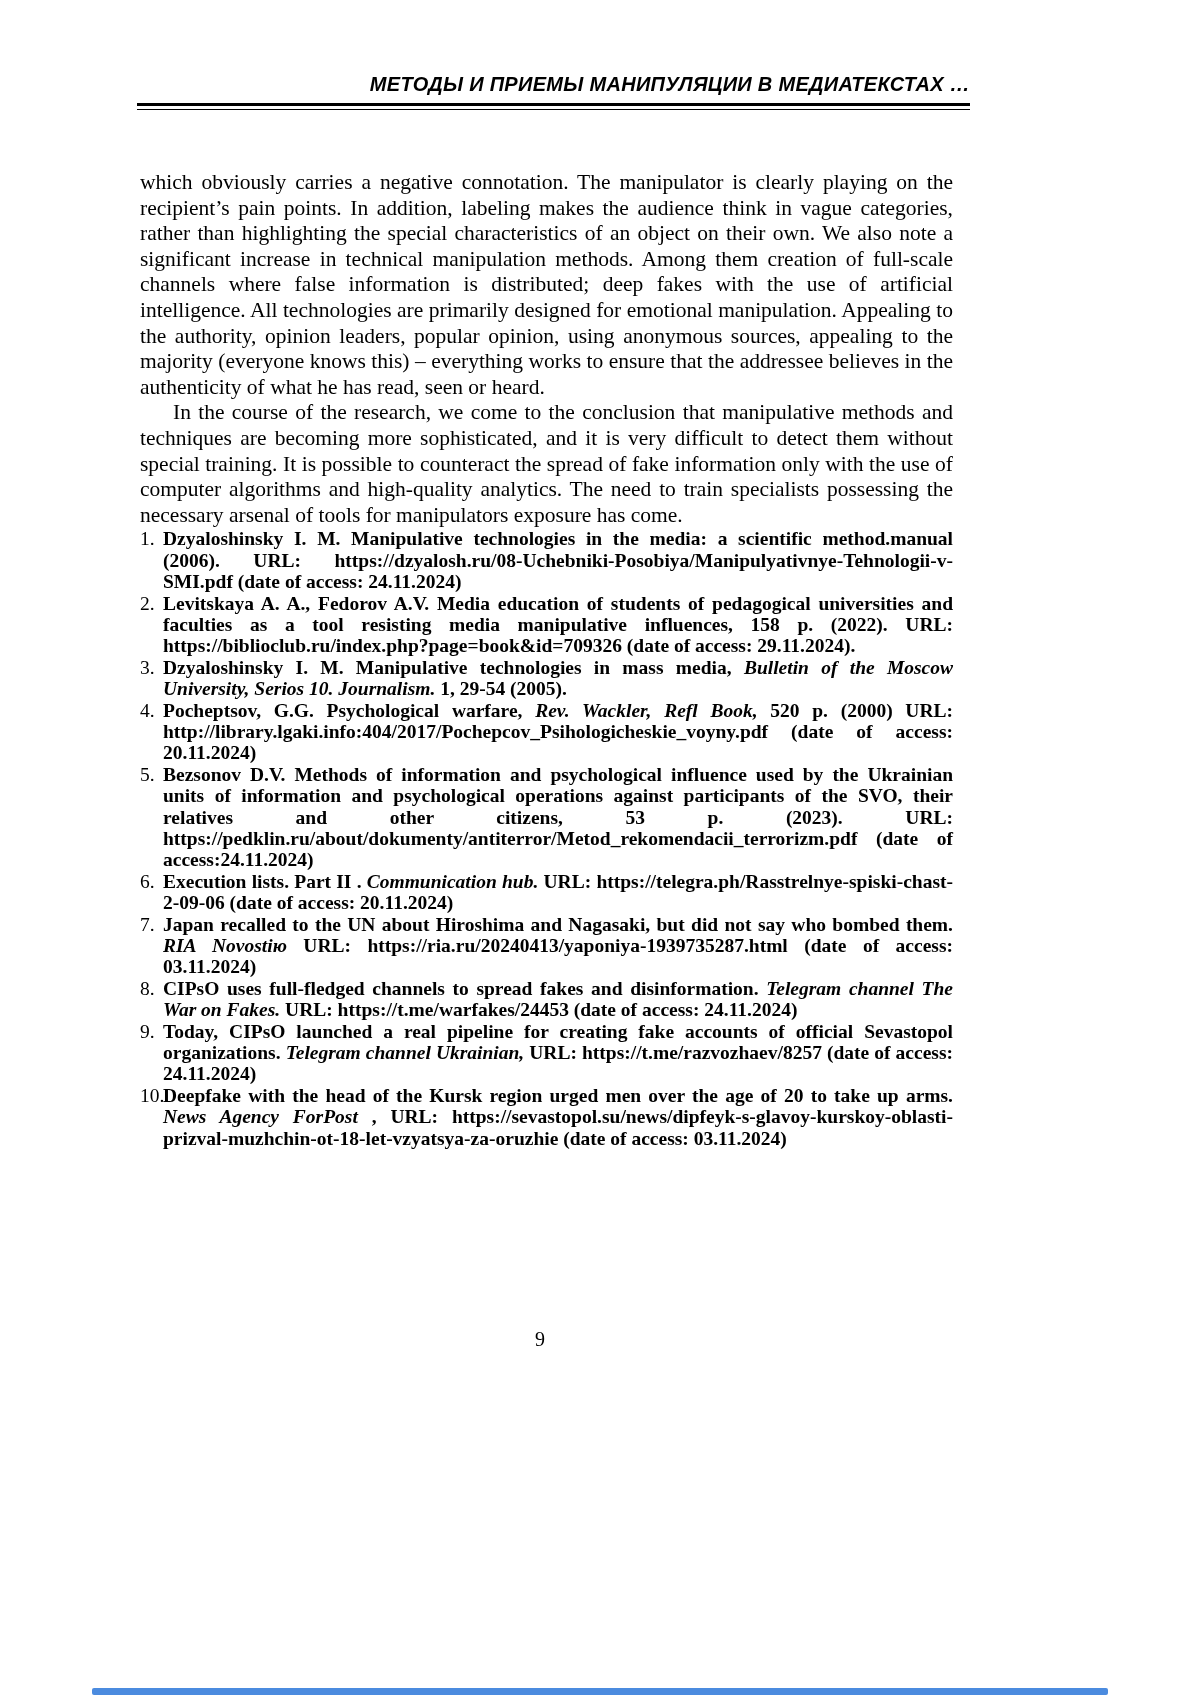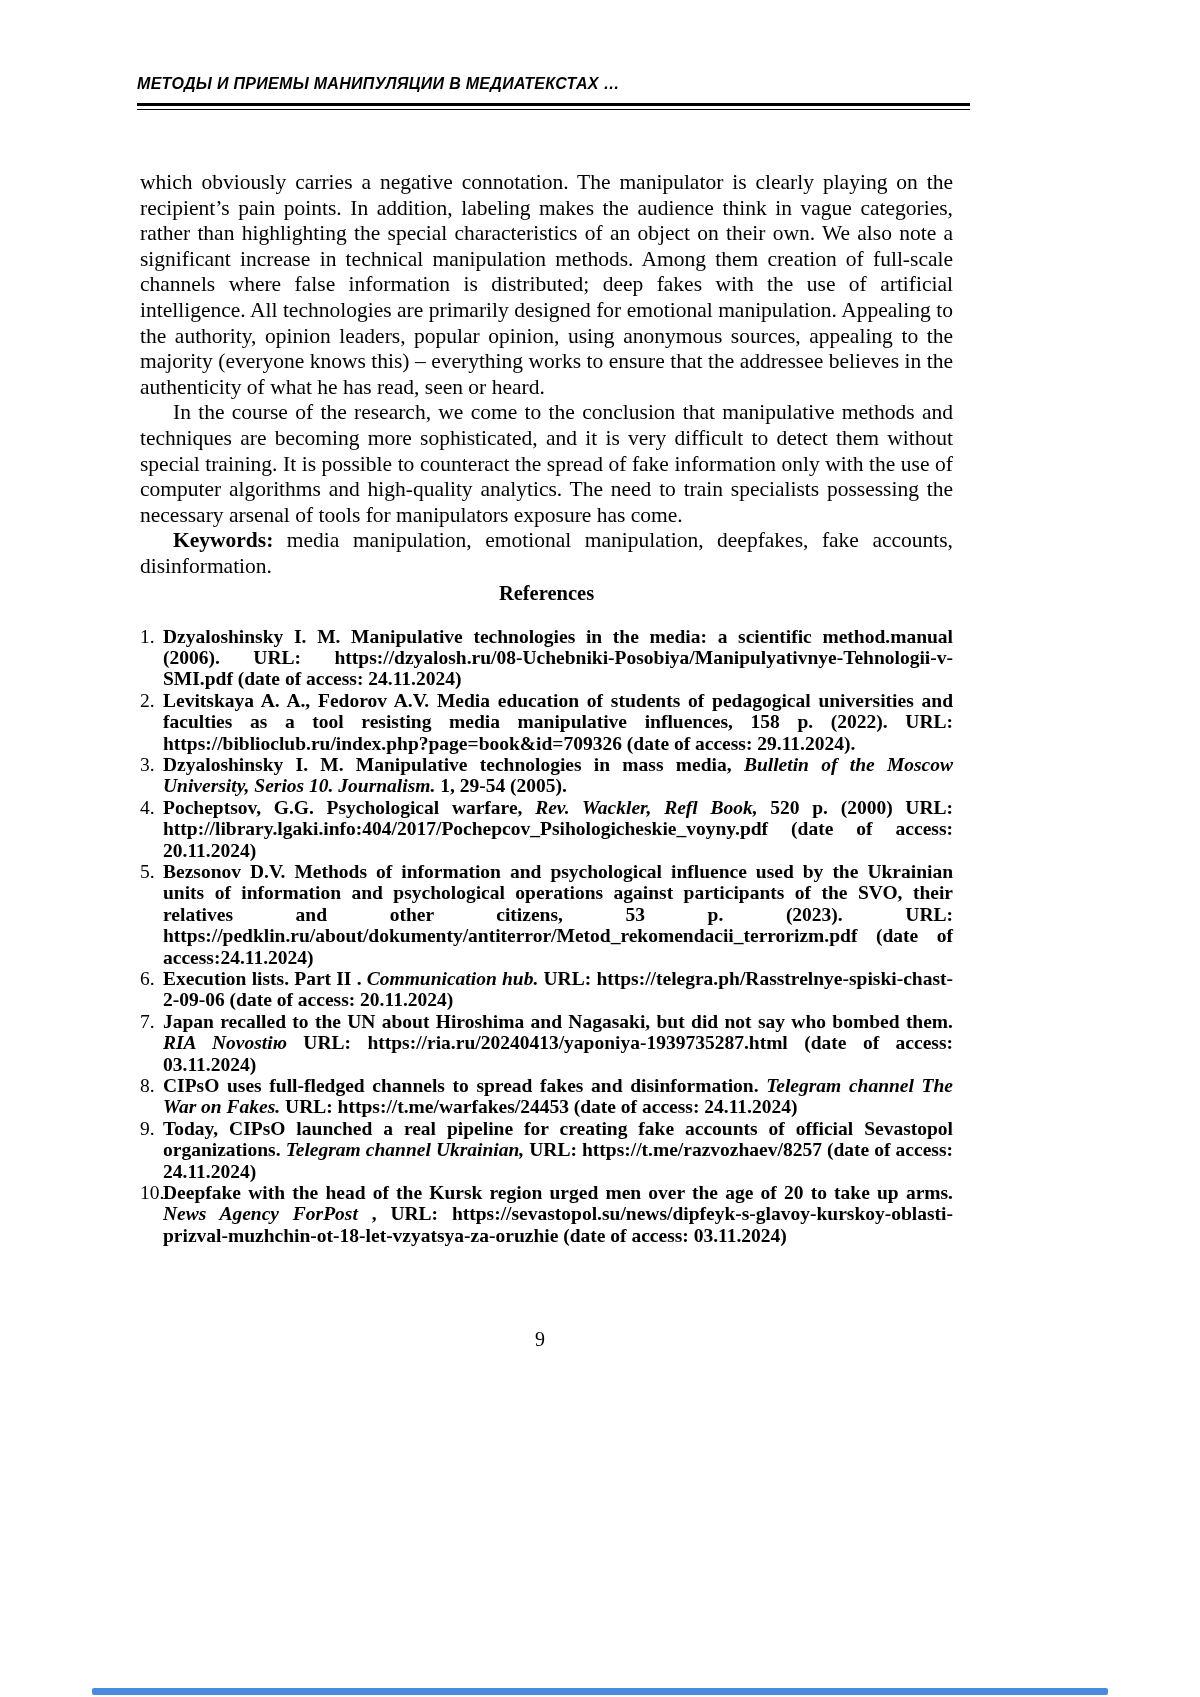--- a/index.html
+++ b/index.html
@@ -10,22 +10,22 @@
     background:#ffffff;
     font-family:"Liberation Serif", serif;
     color:#000;
     overflow:hidden;
   }
   
   .header-wrap{position:absolute;left:137px;top:72px;width:833px;}
   .running-head{
     font-family:"Liberation Sans", sans-serif;
     font-weight:bold;font-style:italic;
-    font-size:16px;line-height:24px;
-    text-align:left;letter-spacing:.3px;
+    font-size:20px;line-height:24px;
+    text-align:right;letter-spacing:.3px;
     white-space:nowrap;
   }
   .header-rule{
     margin-top:7px;height:3px;
     border-top:3px solid #000;
     border-bottom:1px solid #000;
   }
   
   .main-col{position:absolute;left:140px;top:170px;width:813px;}
   .body-p{
@@ -62,23 +62,21 @@
 <div class="page">
 
   <div class="header-wrap">
     <div class="running-head">МЕТОДЫ И ПРИЕМЫ МАНИПУЛЯЦИИ В МЕДИАТЕКСТАХ …</div>
     <div class="header-rule"></div>
   </div>
 
   <div class="main-col">
     <p class="body-p">which obviously carries a negative connotation. The manipulator is clearly playing on the recipient’s pain points. In addition, labeling makes the audience think in vague categories, rather than highlighting the special characteristics of an object on their own. We also note a significant increase in technical manipulation methods. Among them creation of full-scale channels where false information is distributed; deep fakes with the use of artificial intelligence. All technologies are primarily designed for emotional manipulation. Appealing to the authority, opinion leaders, popular opinion, using anonymous sources, appealing to the majority (everyone knows this) – everything works to ensure that the addressee believes in the authenticity of what he has read, seen or heard.</p>
     <p class="body-p indent">In the course of the research, we come to the conclusion that manipulative methods and techniques are becoming more sophisticated, and it is very difficult to detect them without special training. It is possible to counteract the spread of fake information only with the use of computer algorithms and high-quality analytics. The need to train specialists possessing the necessary arsenal of tools for manipulators exposure has come.</p>
-    <p class="body-p indent"><span class="kw-label">Keywords:</span><span> media manipulation, emotional manipulation, deepfakes, fake accounts, disinformation.</span></p>
 
-    <h3 class="refs-heading">References</h3>
 
     <div class="refs-list">
         <div class="ref">
           <span class="refnum">1.</span>
           <span class="refbody"><span>Dzyaloshinsky I. M. Manipulative technologies in the media: a scientific method.manual (2006). URL: https://dzyalosh.ru/08-Uchebniki-Posobiya/Manipulyativnye-Tehnologii-v-SMI.pdf (date of access: 24.11.2024)</span></span>
         </div>
         <div class="ref">
           <span class="refnum">2.</span>
           <span class="refbody"><span>Levitskaya A. A., Fedorov A.V. Media education of students of pedagogical universities and faculties as a tool resisting media manipulative influences, 158 p. (2022). URL: https://biblioclub.ru/index.php?page=book&amp;id=709326 (date of access: 29.11.2024).</span></span>
         </div>

